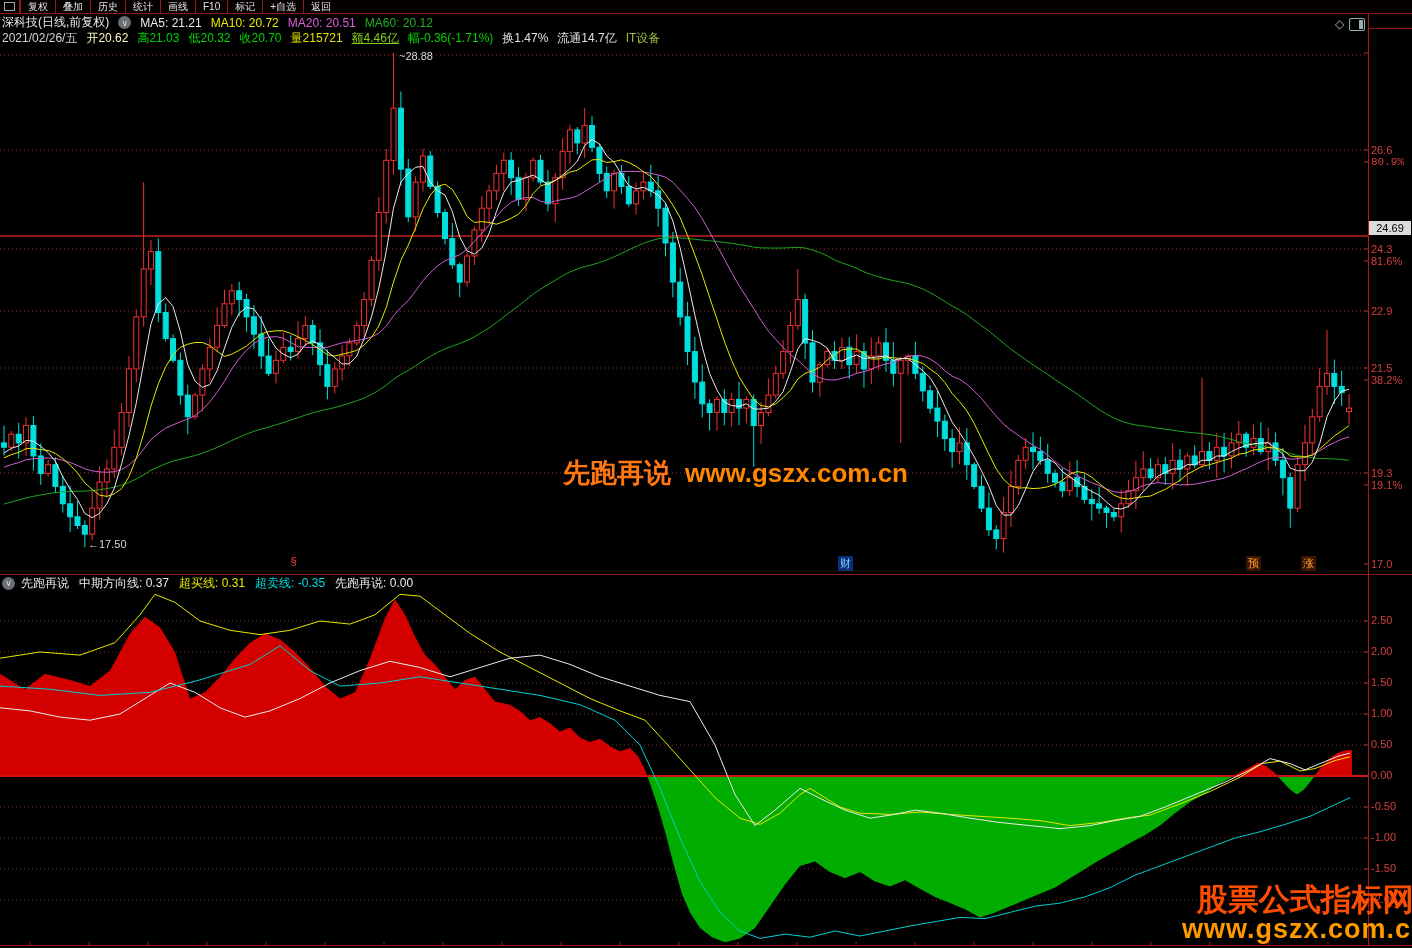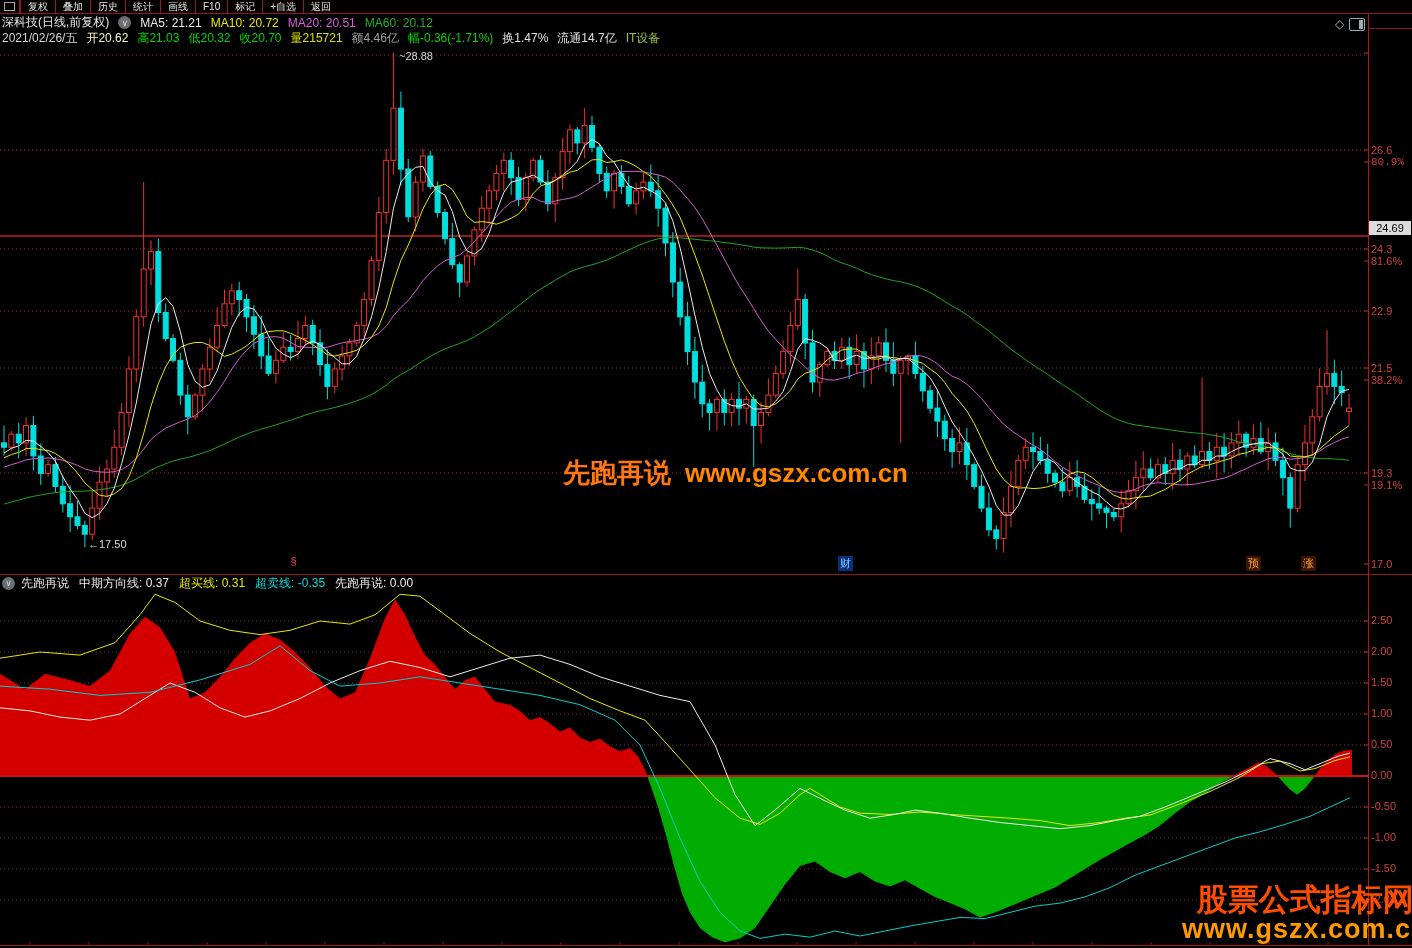--- a/index.html
+++ b/index.html
@@ -75,21 +75,21 @@
     <span class="splitico"></span>
   </div>
 
   <div id="inforow2" class="inforow">
       <span style="color: rgb(216, 216, 216);">2021/02/26/五</span>
       <span style="color: #fef9c3;">开20.62</span>
       <span style="color: rgb(0, 210, 0);">高21.03</span>
       <span style="color: rgb(0, 210, 0);">低20.32</span>
       <span style="color: rgb(0, 210, 0);">收20.70</span>
       <span style="color: rgb(224, 224, 0);">量215721</span>
-      <span style="color: #a3a3a3;">额4.46亿</span>
+      <span style="color: #84cc16; text-decoration: underline;">额4.46亿</span>
       <span style="color: rgb(0, 210, 0);">幅-0.36(-1.71%)</span>
       <span style="color: rgb(224, 224, 224);">换1.47%</span>
       <span style="color: rgb(224, 224, 224);">流通14.7亿</span>
       <span style="color: rgb(159, 191, 63);">IT设备</span>
     </div>
 
   <svg id="chart-svg" width="1412" height="948">
       <line x1="0" y1="55" x2="1368" y2="55" stroke="#9a3030" stroke-width="1" stroke-dasharray="1 3"></line>
       <line x1="0" y1="150" x2="1368" y2="150" stroke="#9a3030" stroke-width="1" stroke-dasharray="1 3"></line>
       <line x1="0" y1="249" x2="1368" y2="249" stroke="#9a3030" stroke-width="1" stroke-dasharray="1 3"></line>

